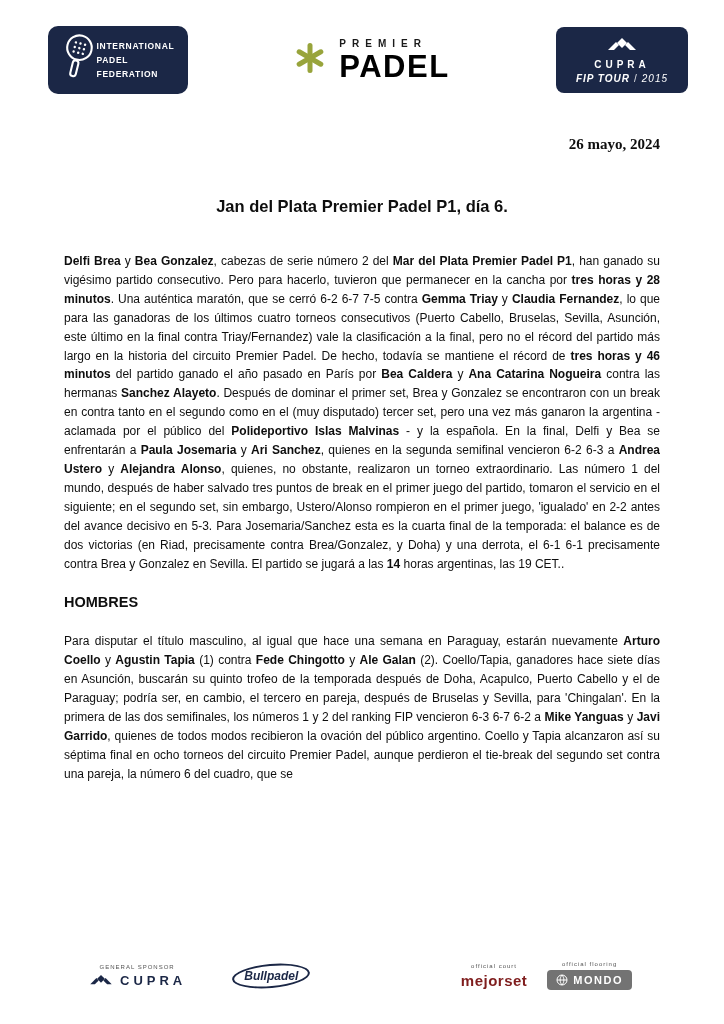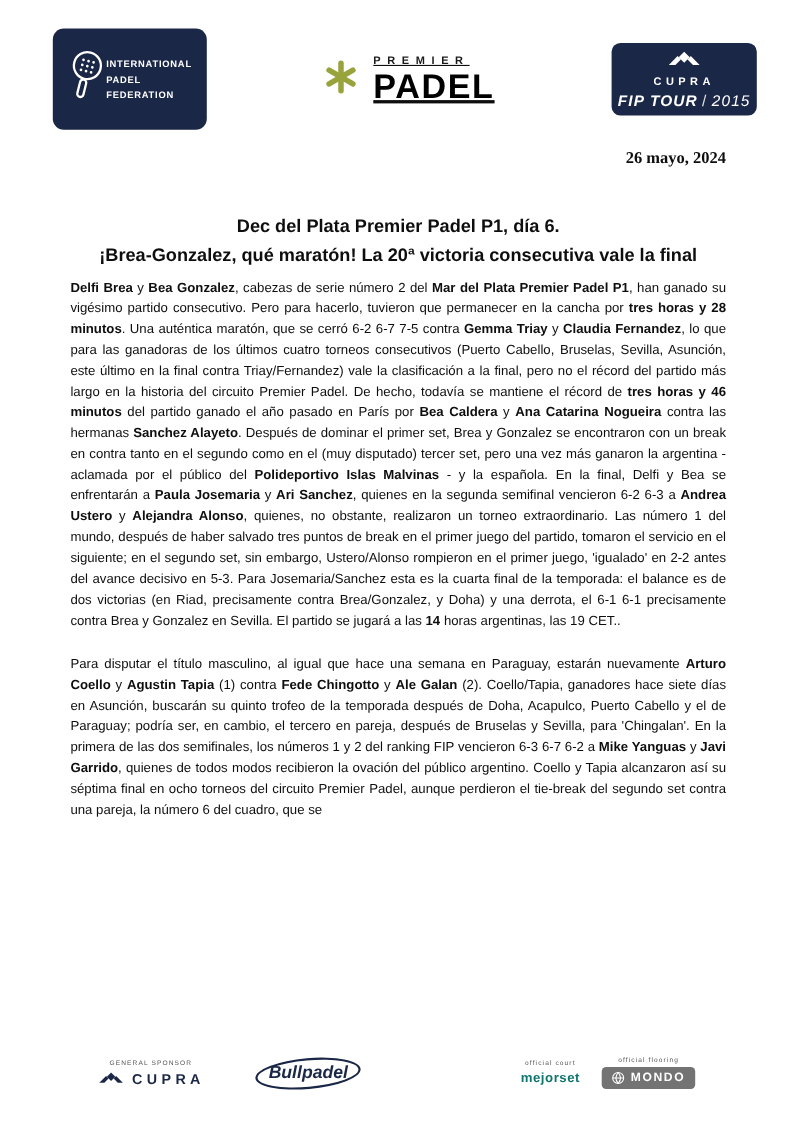--- a/index.html
+++ b/index.html
@@ -2,50 +2,50 @@
 <html style="--navy: #1b2746; --green: #98a43b;"><head>
 <meta charset="utf-8">
 <style>
   html,body{margin:0;padding:0;background:#ffffff;}
   .page{
     position:relative;width:724px;height:1024px;margin:0 auto;background:#fff;
     font-family:"Liberation Sans",sans-serif;color:#0e0e0e;overflow:hidden;
   }
   
   .logos{position:absolute;top:26px;left:48px;right:36px;display:flex;align-items:center;justify-content:space-between;}
-  .ipf{width:140px;height:92px;background:var(--navy,#1b2746);border-radius:10px;display:flex;align-items:center;justify-content:center;gap:1px;}
+  .ipf{width:140px;height:68px;background:var(--navy,#1b2746);border-radius:10px;display:flex;align-items:center;justify-content:center;gap:1px;}
   .ipf-text{display:flex;flex-direction:column;gap:4px;color:#fff;font-size:8.5px;font-weight:700;letter-spacing:.7px;}
-  .premier{display:flex;align-items:center;gap:13px;text-decoration:underline;}
+  .premier{display:flex;align-items:center;gap:13px;}
   .premier-text{display:flex;flex-direction:column;}
   .premier-top{font-size:10px;letter-spacing:6px;font-weight:600;color:#1a1a1a;margin-bottom:3px;}
   .premier-bottom{font-size:31px;font-weight:900;letter-spacing:1.5px;color:#000;line-height:.95;}
   .cupra{width:132px;height:66px;background:var(--navy,#1b2746);border-radius:8px;display:flex;flex-direction:column;align-items:center;justify-content:center;gap:3px;color:#fff;}
   .cupra-brand{font-size:10px;letter-spacing:4px;font-weight:700;}
-  .cupra-tour{font-size:14px;font-style:italic;font-weight:700;letter-spacing:1px;display:flex;gap:4px;align-items:center;}
+  .cupra-tour{font-size:10px;font-style:italic;font-weight:700;letter-spacing:1px;display:flex;gap:4px;align-items:center;}
   .cupra-tour .slash{font-weight:300;opacity:.85;font-style:normal;}
   .cupra-tour .yr{font-weight:400;}
   
   .date{position:absolute;top:136px;right:64px;font-family:"Liberation Serif",serif;font-size:15px;font-weight:700;}
   .headline{position:absolute;top:183px;left:30px;right:30px;text-align:center;font-size:16.5px;font-weight:700;line-height:1.55;}
   
   .article{position:absolute;top:252px;left:64px;right:64px;}
   .para{margin:0 0 21px;text-align:justify;font-size:12px;line-height:18.9px;}
   .para strong{font-weight:700;}
   .section-heading{font-size:14.5px;font-weight:700;margin:0 0 22px;}
   
   .partners{position:absolute;left:88px;right:92px;bottom:34px;display:flex;align-items:center;}
   .partner{display:flex;flex-direction:column;align-items:center;gap:3px;}
   .plabel{font-size:6px;letter-spacing:1px;color:#555;}
   .cupra-row{display:flex;align-items:center;gap:6px;}
   .cupra-word{font-size:13px;letter-spacing:4px;font-weight:700;color:var(--navy,#1b2746);}
   .bullpadel{margin-left:46px;}
-  .bp-text{position:relative;font-style:italic;font-weight:800;font-size:16px;color:var(--navy,#1b2746);padding:5px 12px;display:inline-block;}
+  .bp-text{position:relative;font-style:italic;font-weight:800;font-size:12px;color:var(--navy,#1b2746);padding:5px 12px;display:inline-block;}
   .bp-text::before{content:"";position:absolute;inset:0;border:2px solid var(--navy,#1b2746);border-radius:50%;transform:rotate(-5deg);}
   .spacer{flex:1;}
-  .ms-text{font-size:12px;font-weight:800;color:#0f766e;letter-spacing:.5px;}
+  .ms-text{font-size:15px;font-weight:800;color:#7f1d1d;letter-spacing:.5px;}
   .mondo{margin-left:20px;}
   .mondo-box{display:flex;align-items:center;gap:5px;background:#737373;color:#fff;border-radius:4px;padding:4px 9px;font-weight:800;font-size:11px;letter-spacing:1.5px;}
 </style>
 </head>
 <body>
 
 <div class="page">
 
   <header class="logos">
 
@@ -107,26 +107,26 @@
         <em>FIP TOUR</em>
         <span class="slash">/</span>
         <em class="yr">2015</em>
       </span>
     </div>
   </header>
 
   <div class="date">26 mayo, 2024</div>
 
   <h1 class="headline">
-    <span>Dec del Plata Premier Padel P1, día 6.</span><br>
-    <span>¡Brea-Gonzalez, qué maratón! La 20ª victoria consecutiva vale la final</span>
+    <span>Jan del Plata Premier Padel P1, día 6.</span><br>
   </h1>
 
   <div class="article">
     <p class="para"><strong>Delfi Brea</strong><span> y </span><strong>Bea Gonzalez</strong><span>, cabezas de serie número 2 del </span><strong>Mar del Plata Premier Padel P1</strong><span>, han ganado su vigésimo partido consecutivo. Pero para hacerlo, tuvieron que permanecer en la cancha por </span><strong>tres horas y 28 minutos</strong><span>. Una auténtica maratón, que se cerró 6-2 6-7 7-5 contra </span><strong>Gemma Triay</strong><span> y </span><strong>Claudia Fernandez</strong><span>, lo que para las ganadoras de los últimos cuatro torneos consecutivos (Puerto Cabello, Bruselas, Sevilla, Asunción, este último en la final contra Triay/Fernandez) vale la clasificación a la final, pero no el récord del partido más largo en la historia del circuito Premier Padel. De hecho, todavía se mantiene el récord de </span><strong>tres horas y 46 minutos</strong><span> del partido ganado el año pasado en París por </span><strong>Bea Caldera</strong><span> y </span><strong>Ana Catarina Nogueira</strong><span> contra las hermanas </span><strong>Sanchez Alayeto</strong><span>. Después de dominar el primer set, Brea y Gonzalez se encontraron con un break en contra tanto en el segundo como en el (muy disputado) tercer set, pero una vez más ganaron la argentina - aclamada por el público del </span><strong>Polideportivo Islas Malvinas</strong><span> - y la española. En la final, Delfi y Bea se enfrentarán a </span><strong>Paula Josemaria</strong><span> y </span><strong>Ari Sanchez</strong><span>, quienes en la segunda semifinal vencieron 6-2 6-3 a </span><strong>Andrea Ustero</strong><span> y </span><strong>Alejandra Alonso</strong><span>, quienes, no obstante, realizaron un torneo extraordinario. Las número 1 del mundo, después de haber salvado tres puntos de break en el primer juego del partido, tomaron el servicio en el siguiente; en el segundo set, sin embargo, Ustero/Alonso rompieron en el primer juego, 'igualado' en 2-2 antes del avance decisivo en 5-3. Para Josemaria/Sanchez esta es la cuarta final de la temporada: el balance es de dos victorias (en Riad, precisamente contra Brea/Gonzalez, y Doha) y una derrota, el 6-1 6-1 precisamente contra Brea y Gonzalez en Sevilla. El partido se jugará a las </span><strong>14</strong><span> horas argentinas, las 19 CET..</span></p>
+    <h2 class="section-heading">HOMBRES</h2>
     <p class="para"><span>Para disputar el título masculino, al igual que hace una semana en Paraguay, estarán nuevamente </span><strong>Arturo Coello</strong><span> y </span><strong>Agustin Tapia</strong><span> (1) contra </span><strong>Fede Chingotto</strong><span> y </span><strong>Ale Galan</strong><span> (2). Coello/Tapia, ganadores hace siete días en Asunción, buscarán su quinto trofeo de la temporada después de Doha, Acapulco, Puerto Cabello y el de Paraguay; podría ser, en cambio, el tercero en pareja, después de Bruselas y Sevilla, para 'Chingalan'. En la primera de las dos semifinales, los números 1 y 2 del ranking FIP vencieron 6-3 6-7 6-2 a </span><strong>Mike Yanguas</strong><span> y </span><strong>Javi Garrido</strong><span>, quienes de todos modos recibieron la ovación del público argentino. Coello y Tapia alcanzaron así su séptima final en ocho torneos del circuito Premier Padel, aunque perdieron el tie-break del segundo set contra una pareja, la número 6 del cuadro, que se</span></p>
   </div>
 
   <footer class="partners">
 
     <div class="partner">
       <span class="plabel">GENERAL SPONSOR</span>
       <span class="cupra-row">
         <svg width="26" height="12" viewBox="0 0 68 30" aria-hidden="true">
           <g fill="#1b2746">

